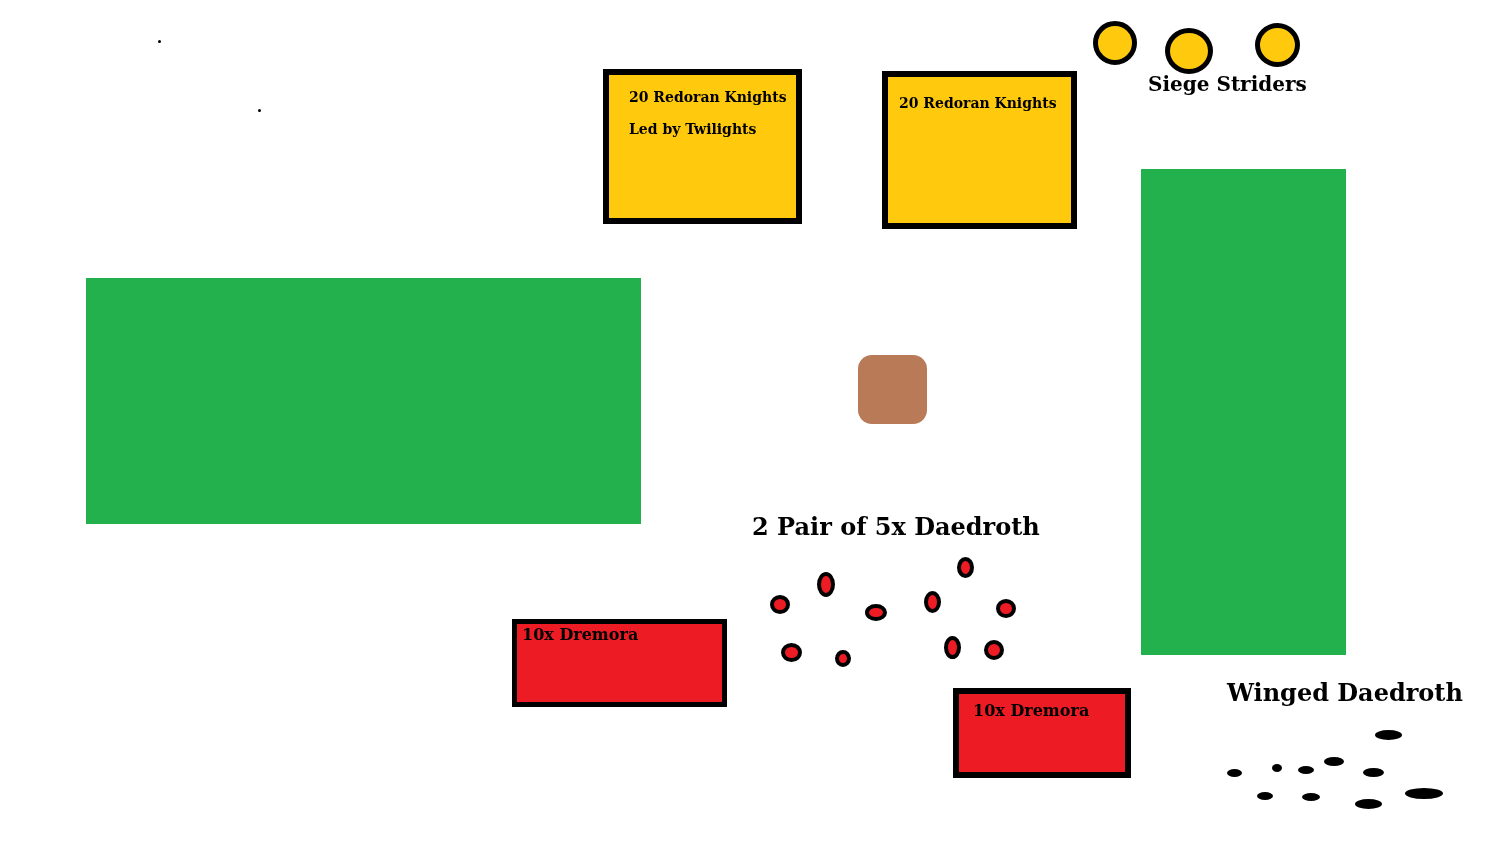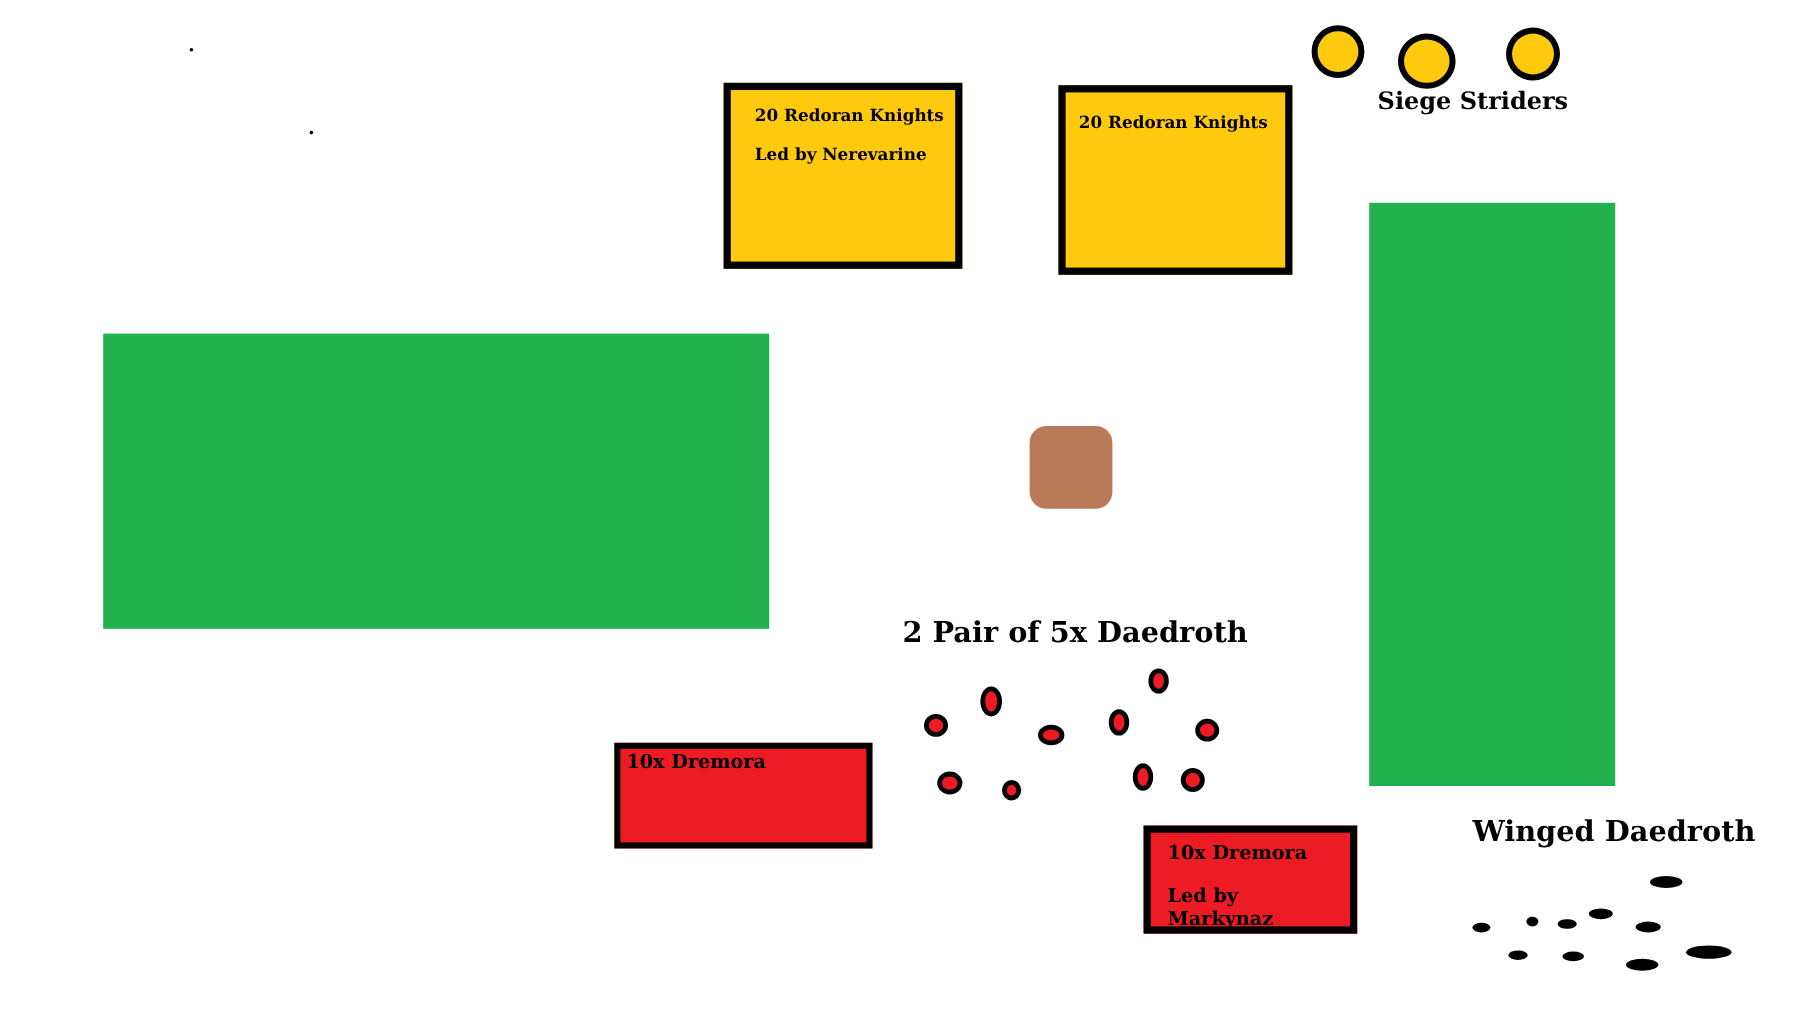--- a/index.html
+++ b/index.html
@@ -83,34 +83,33 @@
 <body>
 
 <div class="canvas" id="canvas">
 
   <div class="green-zone zone-left"></div>
   <div class="green-zone zone-right"></div>
   <div class="brown-square"></div>
 
   <div class="unit-box box-gold box-knights-1">
     <div class="line1">20 Redoran Knights</div>
-    <div class="line2">Led by Nerevarine</div>
+    <div class="line2">Led by Twilights</div>
   </div>
 
   <div class="unit-box box-gold box-knights-2">
     <div class="line1">20 Redoran Knights</div>
   </div>
 
   <div class="unit-box box-red box-dremora-1">
     <div class="line1">10x Dremora</div>
   </div>
 
   <div class="unit-box box-red box-dremora-2">
     <div class="line1">10x Dremora</div>
-    <div class="line2">Led by Markynaz</div>
   </div>
 
   <div class="map-label label-striders">Siege Striders</div>
   <div class="map-label label-daedroth">2 Pair of 5x Daedroth</div>
   <div class="map-label label-twilights">Winged Daedroth</div>
 
 <div class="marker marker-strider" style="left: 1093px; top: 21px; width: 44px; height: 44px;"></div>
     <div class="marker marker-strider" style="left: 1165px; top: 28px; width: 48px; height: 46px;"></div>
     <div class="marker marker-strider" style="left: 1255px; top: 23px; width: 45px; height: 44px;"></div>
     <div class="marker marker-daedroth" style="left: 770px; top: 595px; width: 20px; height: 19px;"></div>

